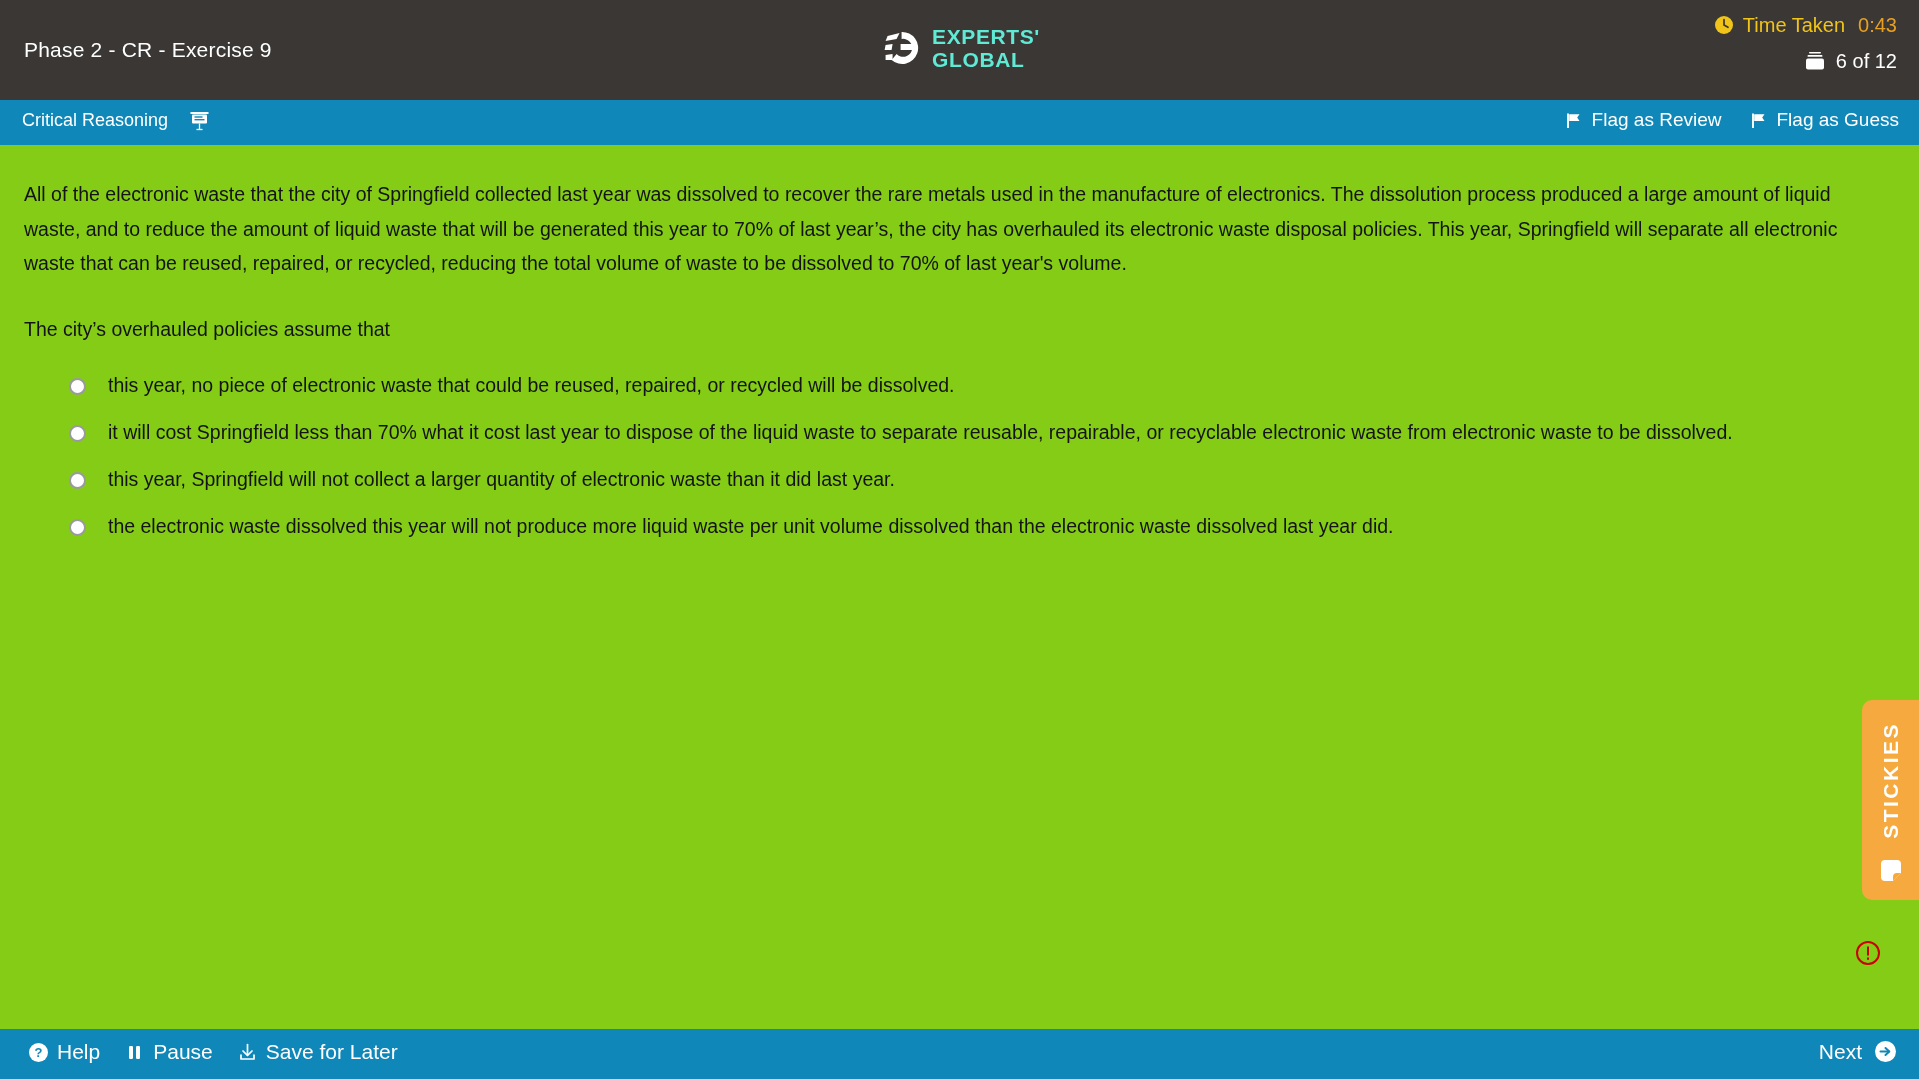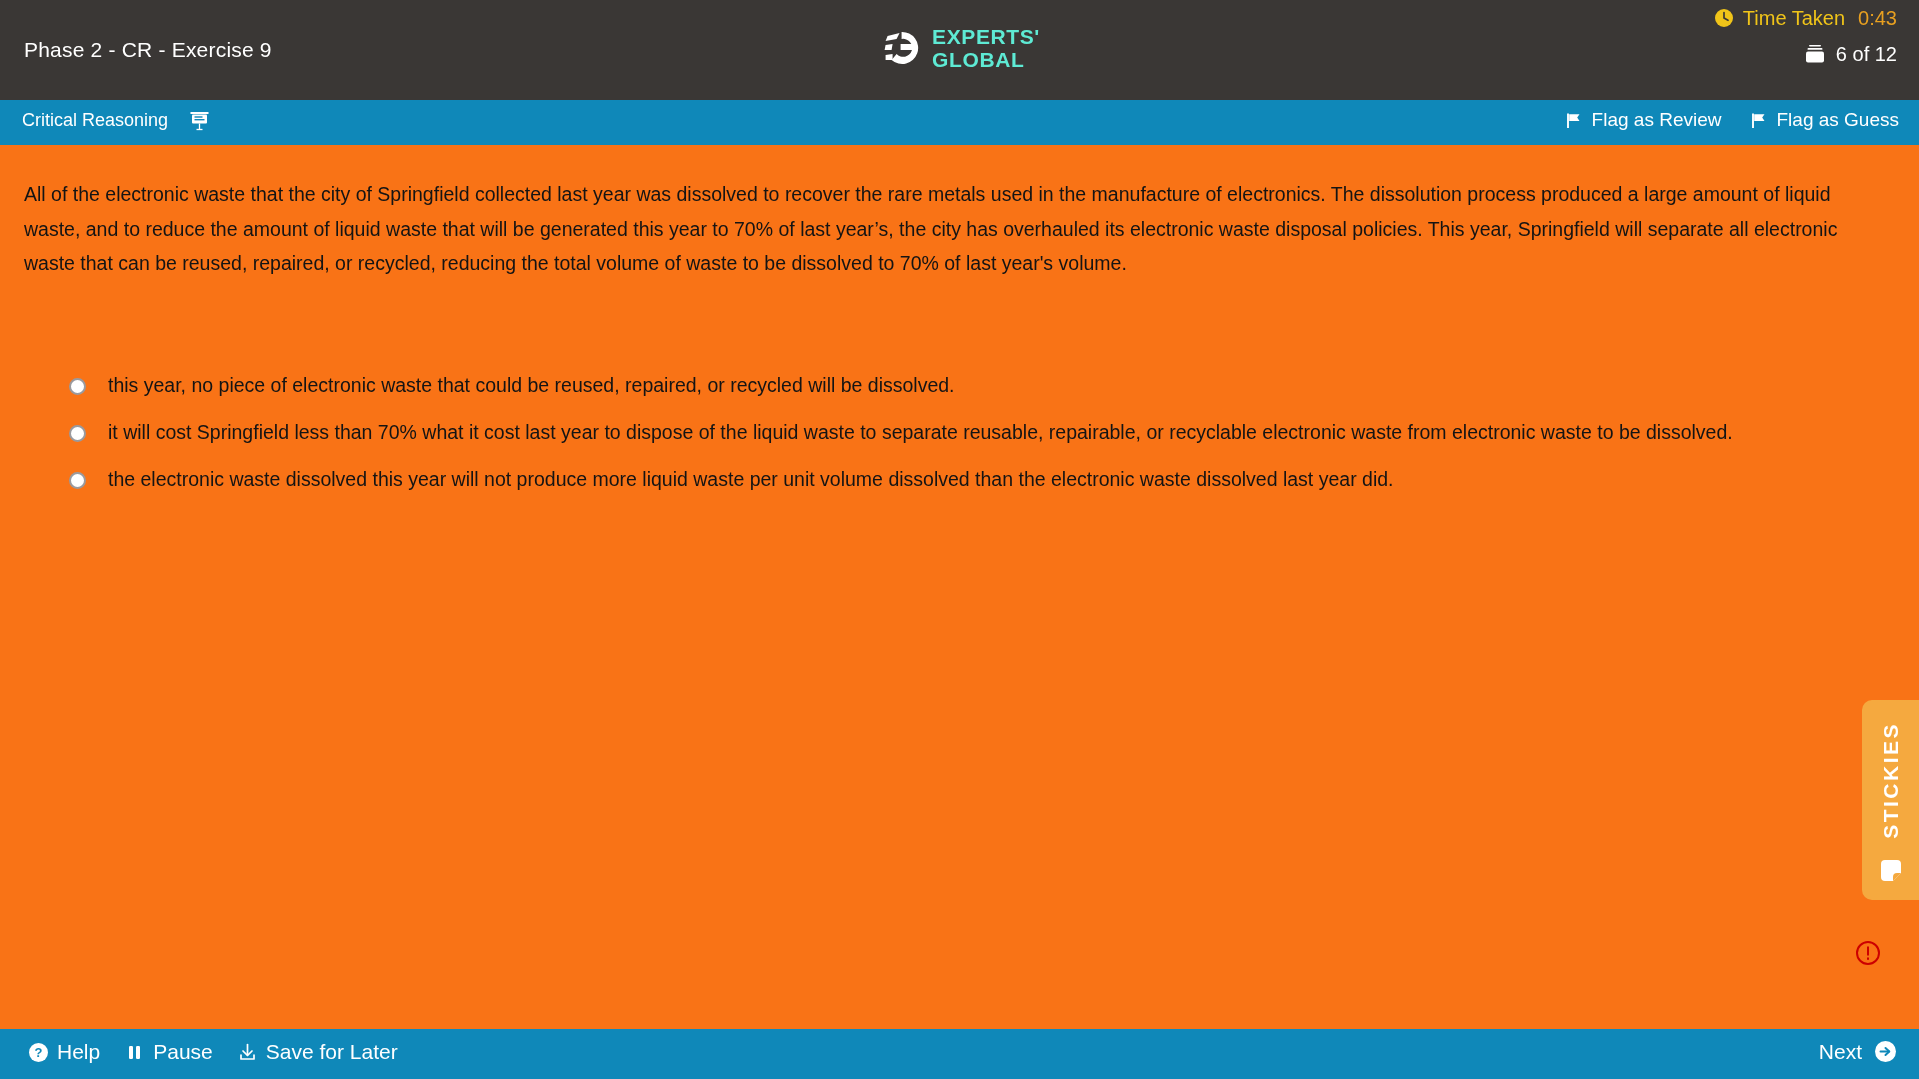--- a/index.html
+++ b/index.html
@@ -26,21 +26,21 @@
   }
   .logo-mark { width:42px; height:42px; flex:0 0 42px; }
   .logo-text { line-height:1.0; }
   .logo-line1, .logo-line2 {
     color:#5eead4; font-weight:bold; font-size:21px;
     letter-spacing:.6px; font-family:"Liberation Sans", sans-serif;
   }
   .logo-line2 { margin-top:2px; }
 
   .meta-block {
-    position:absolute; right:22px; top:8px;
+    position:absolute; right:22px; top:15px;
     line-height:1;
   }
   .time-row { display:flex; align-items:center; justify-content:flex-end; gap:9px; }
   .clock-icon { width:20px; height:20px; display:block; }
   .time-label { color:#f0c419; font-size:20px; }
   .time-value { color:#e8a020; font-size:20px; margin-left:4px; }
   .count-row { display:flex; align-items:center; justify-content:flex-end; gap:10px; margin-top:16px; }
   .deck-icon { width:22px; height:20px; display:block; }
   .count-text { color:#ffffff; font-size:20px; }
 
@@ -57,21 +57,21 @@
   .board-icon { width:21px; height:21px; display:block; }
   .section-right {
     position:absolute; right:20px; top:9px;
     display:flex; align-items:flex-end; gap:28px;
   }
   .flag-btn { display:flex; align-items:center; gap:10px; cursor:pointer; }
   .flag-icon { width:17px; height:17px; display:block; }
   .flag-label { color:#ffffff; font-size:19px; }
 
   
-  .content { position:absolute; top:145px; left:0; width:1919px; height:884px; background:#f97316; }
+  .content { position:absolute; top:145px; left:0; width:1919px; height:884px; background:#84cc16; }
   .passage {
     position:absolute; left:24px; top:32px; width:1866px;
     font-size:19.5px; color:#141414; line-height:34.5px;
     font-family:"Liberation Sans", sans-serif;
   }
   .stem {
     position:absolute; left:24px; top:170px; width:1700px;
     font-size:19.5px; color:#141414; line-height:28px;
   }
   .options { position:absolute; left:24px; top:224px; width:1860px; }
@@ -213,34 +213,39 @@
         </span>
         <span class="flag-label">Flag as Guess</span>
       </div>
     </div>
   </div>
 
   <div class="content">
 
     <div class="passage">All of the electronic waste that the city of Springfield collected last year was dissolved to recover the rare metals used in the manufacture of electronics. The dissolution process produced a large amount of liquid waste, and to reduce the amount of liquid waste that will be generated this year to 70% of last year’s, the city has overhauled its electronic waste disposal policies. This year, Springfield will separate all electronic waste that can be reused, repaired, or recycled, reducing the total volume of waste to be dissolved to 70% of last year's volume.</div>
 
+    <div class="stem">The city’s overhauled policies assume that</div>
 
     <div class="options">
 
       <div class="option-row">
         <span class="radio"></span>
         <span class="option-text">this year, no piece of electronic waste that could be reused, repaired, or recycled will be dissolved.</span>
       </div>
 
       <div class="option-row">
         <span class="radio"></span>
         <span class="option-text">it will cost Springfield less than 70% what it cost last year to dispose of the liquid waste to separate reusable, repairable, or recyclable electronic waste from electronic waste to be dissolved.</span>
       </div>
 
 
+      <div class="option-row">
+        <span class="radio"></span>
+        <span class="option-text">this year, Springfield will not collect a larger quantity of electronic waste than it did last year.</span>
+      </div>
 
       <div class="option-row">
         <span class="radio"></span>
         <span class="option-text">the electronic waste dissolved this year will not produce more liquid waste per unit volume dissolved than the electronic waste dissolved last year did.</span>
       </div>
 
     </div>
 
     <span class="report-icon">
       <svg viewBox="0 0 26 26" width="26" height="26">

